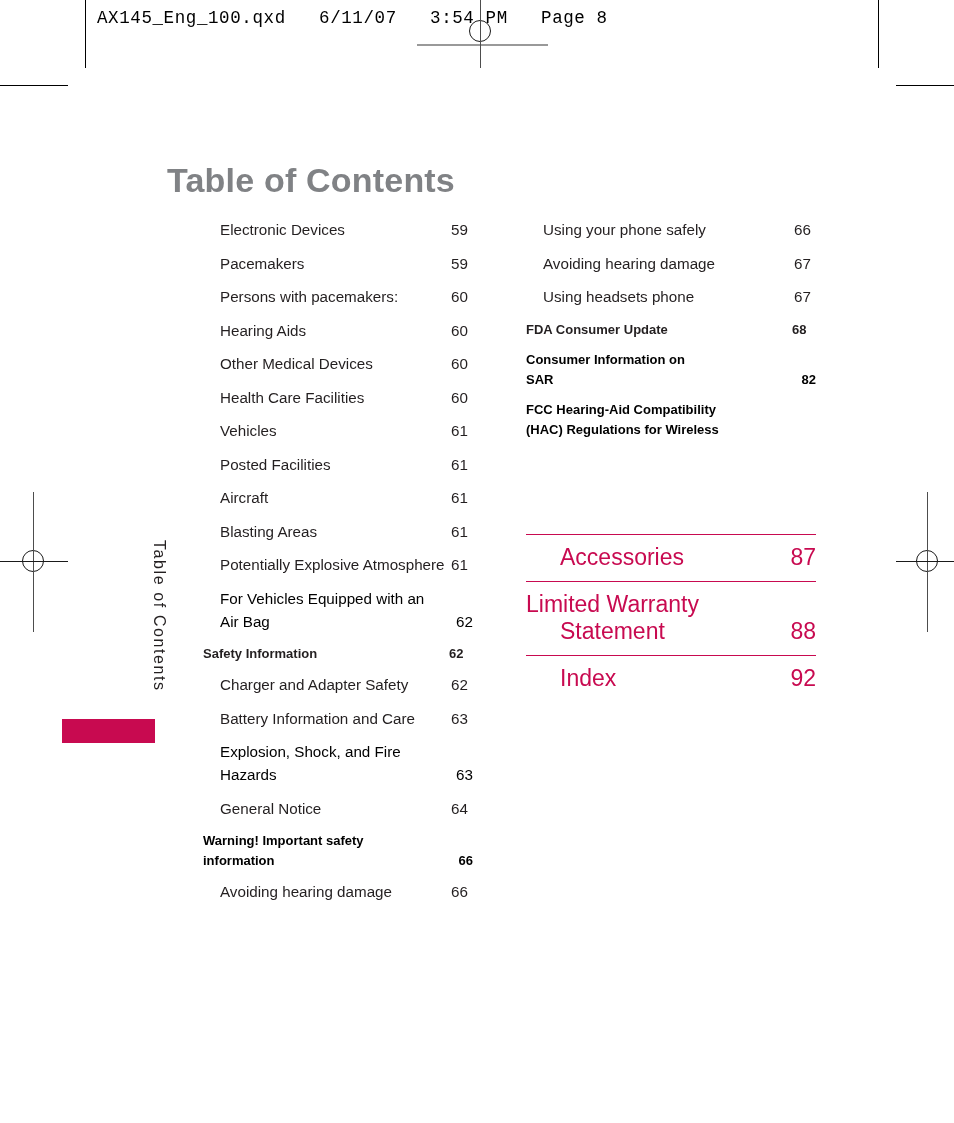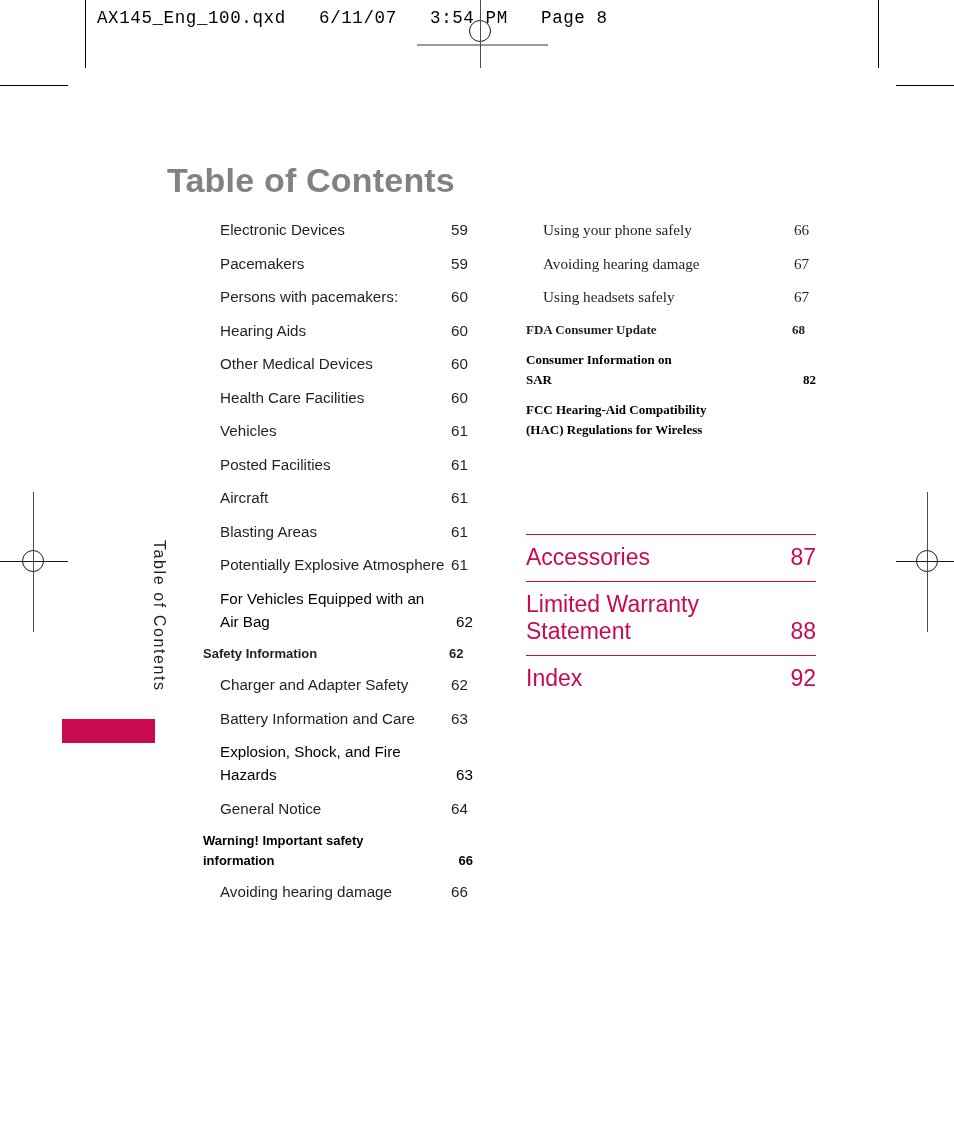--- a/index.html
+++ b/index.html
@@ -97,21 +97,21 @@
     letter-spacing: 0.2px;
     white-space: nowrap;
   }
 
   
   .col {
     position: absolute;
     top: 222px;
   }
   .col-left  { left: 203px; width: 270px; }
-  .col-right { left: 526px; width: 290px; font-family: Liberation Serif, serif; }
+  .col-right { left: 526px; width: 290px; }
 
   .toc-row {
     position: relative;
     display: flex;
     align-items: baseline;
     color: #231f20;
   }
   .toc-row .label { flex: 1 1 auto; }
   .toc-row .page  { flex: 0 0 auto; }
 
@@ -161,21 +161,21 @@
     padding-top: 9px;
     padding-bottom: 10px;
     color: #c80a50;
   }
   .pink-row {
     display: flex;
     align-items: baseline;
     font-size: 23px;
     line-height: 1.18;
   }
-  .pink-row .label { flex: 1 1 auto; }
+  .pink-row .label { flex: 1 1 auto; margin-left: 34px; }
   .pink-row .page  { flex: 0 0 auto; text-align: right; min-width: 34px; }
   .pink-item .l1 { display: block; font-size: 23px; line-height: 1.18; }
 
   
   .folio-rule {
     position: absolute;
     left: 61px;
     top: 928px;
     width: 102px;
     height: 1px;
@@ -349,21 +349,21 @@
 
     <div class="toc-row lvl2">
       <span class="label">Using your phone safely</span>
       <span class="page">66</span>
     </div>
     <div class="toc-row lvl2">
       <span class="label">Avoiding hearing damage</span>
       <span class="page">67</span>
     </div>
     <div class="toc-row lvl2">
-      <span class="label">Using headsets safely</span>
+      <span class="label">Using headsets phone</span>
       <span class="page">67</span>
     </div>
 
     <div class="toc-row lvl1">
       <span class="label">FDA Consumer Update</span>
       <span class="page">68</span>
     </div>
 
     <div class="lvl1 twoline">
       <span class="l1">Consumer Information on</span>

